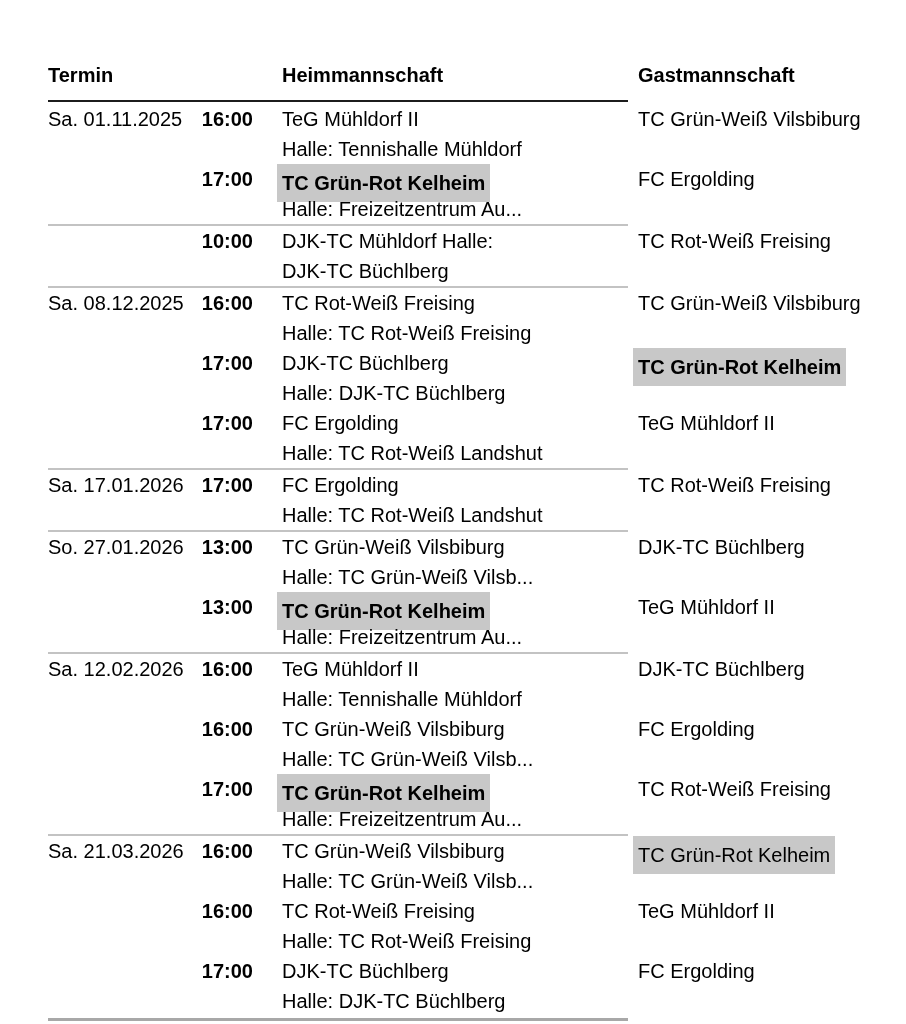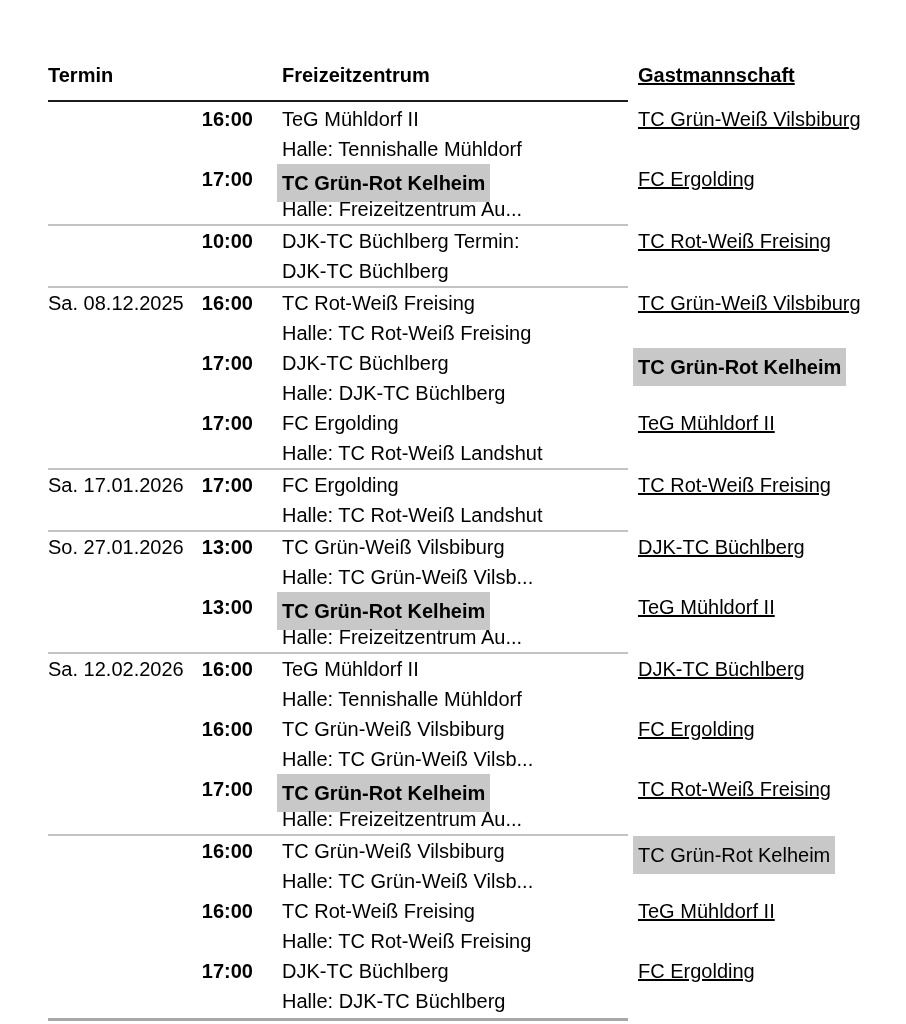--- a/index.html
+++ b/index.html
@@ -17,21 +17,21 @@
   .schedule {
     position: absolute;
     left: 48px;
     top: 60px;
     width: 852px;
   }
   .grid-row { display: flex; align-items: flex-start; }
   .c-termin { width: 234px; padding-right: 29px; display: flex; white-space: nowrap; }
   .c-termin .time { margin-left: auto; font-weight: bold; }
   .c-heim { width: 356px; white-space: nowrap; }
-  .c-gast { width: 262px; white-space: nowrap; text-decoration: underline; }
+  .c-gast { width: 262px; white-space: nowrap; }
   .thead { font-weight: bold; }
   .header-rule {
     width: 580px; height: 2px;
     background: var(--rule, #1c1c1c);
     margin-top: 10px; margin-bottom: 2px;
   }
   .row { min-height: 60px; }
   .sep {
     width: 580px; height: 2px;
     background: var(--sep, #c3c3c3);
@@ -50,27 +50,28 @@
   .bold { font-weight: bold; }
   .line { height: 30px; }
 </style>
 </head>
 <body>
 
 <div class="schedule">
 
   <div class="grid-row thead">
     <div class="c-termin">Termin</div>
-    <div class="c-heim">Freizeitzentrum</div>
+    <div class="c-heim">Heimmannschaft</div>
     <div class="c-gast">Gastmannschaft</div>
   </div>
   <div class="header-rule"></div>
 
   <div class="grid-row row">
     <div class="c-termin">
+      <span class="date">Sa. 01.11.2025</span>
       <span class="time">16:00</span>
     </div>
     <div class="c-heim">
       <div class="line"><span class="team">TeG Mühldorf II</span></div>
       <div class="line"><span>Halle: Tennishalle Mühldorf</span></div>
     </div>
     <div class="c-gast">
       <span class="team">TC Grün-Weiß Vilsbiburg</span>
     </div>
   </div>
@@ -89,21 +90,21 @@
     </div>
   </div>
 
   <div class="sep"></div>
 
   <div class="grid-row row">
     <div class="c-termin">
       <span class="time">10:00</span>
     </div>
     <div class="c-heim">
-      <div class="line"><span class="team">DJK-TC Büchlberg Termin:</span></div>
+      <div class="line"><span class="team">DJK-TC Mühldorf Halle:</span></div>
       <div class="line"><span>DJK-TC Büchlberg</span></div>
     </div>
     <div class="c-gast">
       <span class="team">TC Rot-Weiß Freising</span>
     </div>
   </div>
 
   <div class="sep"></div>
 
   <div class="grid-row row">
@@ -235,20 +236,21 @@
     </div>
     <div class="c-gast">
       <span class="team">TC Rot-Weiß Freising</span>
     </div>
   </div>
 
   <div class="sep"></div>
 
   <div class="grid-row row">
     <div class="c-termin">
+      <span class="date">Sa. 21.03.2026</span>
       <span class="time">16:00</span>
     </div>
     <div class="c-heim">
       <div class="line"><span class="team">TC Grün-Weiß Vilsbiburg</span></div>
       <div class="line"><span>Halle: TC Grün-Weiß Vilsb...</span></div>
     </div>
     <div class="c-gast">
       <span class="team mark">TC Grün-Rot Kelheim</span>
     </div>
   </div>

